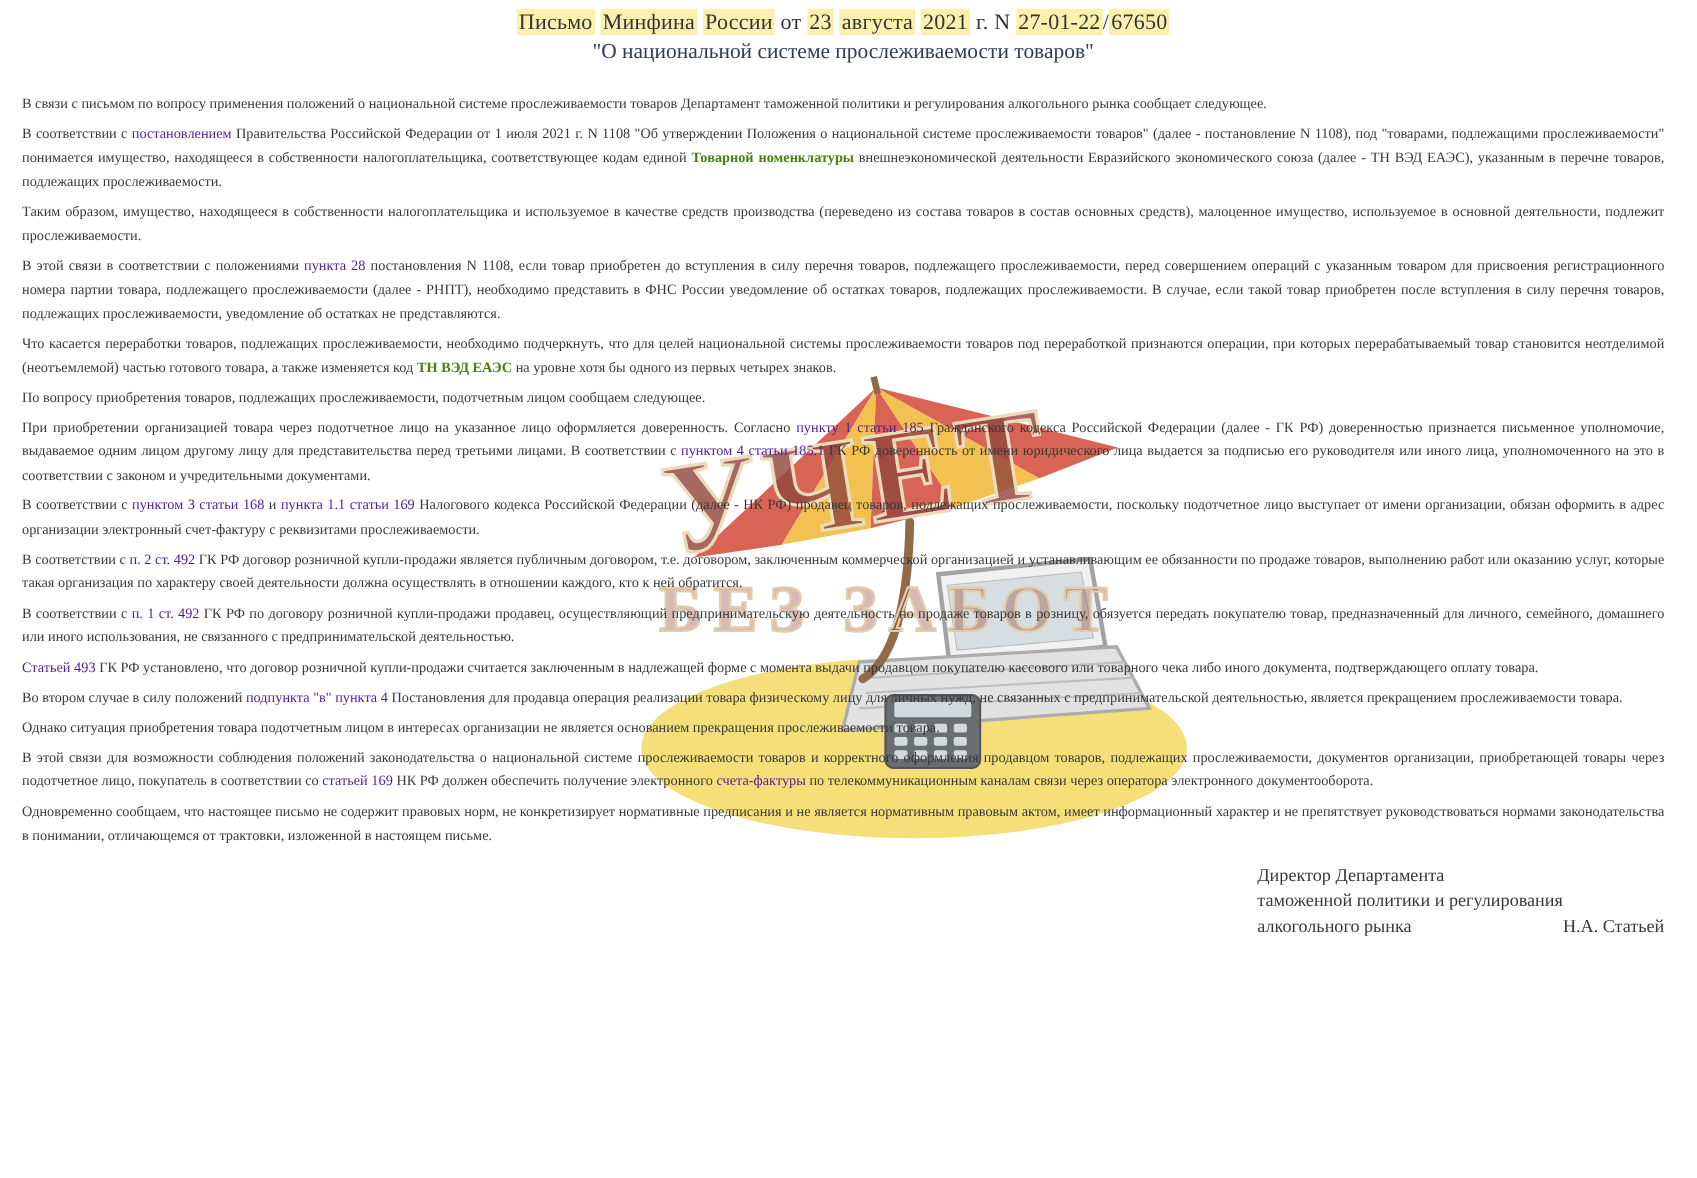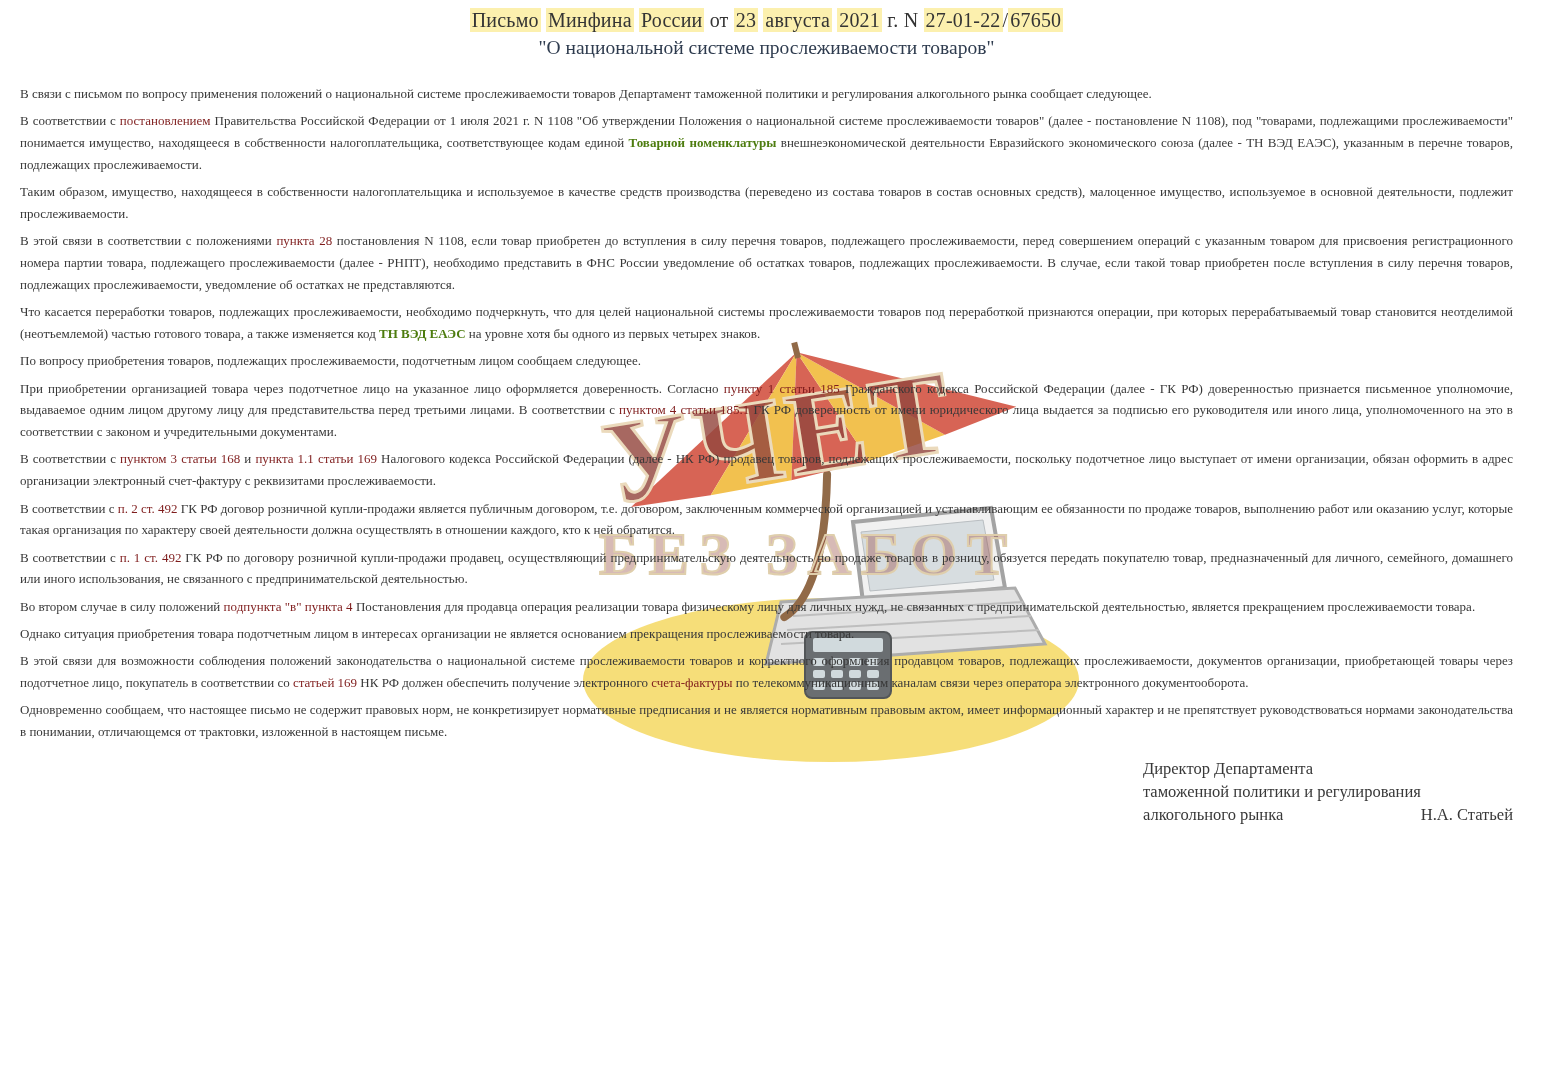--- a/index.html
+++ b/index.html
@@ -19,21 +19,21 @@
   .title .hl { background:#fcf0ae; padding:1px 2px; }
   .subtitle {
     text-align:center; font-size:19.5px; font-weight:normal; color:#2e3b4e;
     margin:0; line-height:27px;
   }
   .doc-body {
     margin-top:22px; font-size:13px; line-height:21.8px; color:#383838;
     text-align:justify;
   }
   .doc-body p { margin:5.5px 0; }
-  a.link { color:#7f1d1d; text-decoration:none; cursor:pointer;margin-top:28px; }
+  a.link { color:#4c1d95; text-decoration:none; cursor:pointer;margin-top:28px; }
   a.red  { color:#4d7c0f; text-decoration:none; cursor:pointer;font-weight:bold; }
   .signature {
     display:flex; justify-content:flex-end; align-items:flex-end;
     margin-top:14px; font-size:16.5px; line-height:23px; color:#383838;
   }
   .sig-right { text-align:right; }
 </style>
 </head>
 <body>
 
@@ -93,20 +93,21 @@
         <p><span>В связи с письмом по вопросу применения положений о национальной системе прослеживаемости товаров Департамент таможенной политики и регулирования алкогольного рынка сообщает следующее.</span></p>
         <p><span>В соответствии с </span><a class="link">постановлением</a><span> Правительства Российской Федерации от 1 июля 2021 г. N 1108 "Об утверждении Положения о национальной системе прослеживаемости товаров" (далее - постановление N 1108), под "товарами, подлежащими прослеживаемости" понимается имущество, находящееся в собственности налогоплательщика, соответствующее кодам единой </span><a class="red">Товарной номенклатуры</a><span> внешнеэкономической деятельности Евразийского экономического союза (далее - ТН ВЭД ЕАЭС), указанным в перечне товаров, подлежащих прослеживаемости.</span></p>
         <p><span>Таким образом, имущество, находящееся в собственности налогоплательщика и используемое в качестве средств производства (переведено из состава товаров в состав основных средств), малоценное имущество, используемое в основной деятельности, подлежит прослеживаемости.</span></p>
         <p><span>В этой связи в соответствии с положениями </span><a class="link">пункта 28</a><span> постановления N 1108, если товар приобретен до вступления в силу перечня товаров, подлежащего прослеживаемости, перед совершением операций с указанным товаром для присвоения регистрационного номера партии товара, подлежащего прослеживаемости (далее - РНПТ), необходимо представить в ФНС России уведомление об остатках товаров, подлежащих прослеживаемости. В случае, если такой товар приобретен после вступления в силу перечня товаров, подлежащих прослеживаемости, уведомление об остатках не представляются.</span></p>
         <p><span>Что касается переработки товаров, подлежащих прослеживаемости, необходимо подчеркнуть, что для целей национальной системы прослеживаемости товаров под переработкой признаются операции, при которых перерабатываемый товар становится неотделимой (неотъемлемой) частью готового товара, а также изменяется код </span><a class="red">ТН ВЭД ЕАЭС</a><span> на уровне хотя бы одного из первых четырех знаков.</span></p>
         <p><span>По вопросу приобретения товаров, подлежащих прослеживаемости, подотчетным лицом сообщаем следующее.</span></p>
         <p><span>При приобретении организацией товара через подотчетное лицо на указанное лицо оформляется доверенность. Согласно </span><a class="link">пункту 1 статьи 185</a><span> Гражданского кодекса Российской Федерации (далее - ГК РФ) доверенностью признается письменное уполномочие, выдаваемое одним лицом другому лицу для представительства перед третьими лицами. В соответствии с </span><a class="link">пунктом 4 статьи 185.1</a><span> ГК РФ доверенность от имени юридического лица выдается за подписью его руководителя или иного лица, уполномоченного на это в соответствии с законом и учредительными документами.</span></p>
         <p><span>В соответствии с </span><a class="link">пунктом 3 статьи 168</a><span> и </span><a class="link">пункта 1.1 статьи 169</a><span> Налогового кодекса Российской Федерации (далее - НК РФ) продавец товаров, подлежащих прослеживаемости, поскольку подотчетное лицо выступает от имени организации, обязан оформить в адрес организации электронный счет-фактуру с реквизитами прослеживаемости.</span></p>
         <p><span>В соответствии с </span><a class="link">п. 2 ст. 492</a><span> ГК РФ договор розничной купли-продажи является публичным договором, т.е. договором, заключенным коммерческой организацией и устанавливающим ее обязанности по продаже товаров, выполнению работ или оказанию услуг, которые такая организация по характеру своей деятельности должна осуществлять в отношении каждого, кто к ней обратится.</span></p>
         <p><span>В соответствии с </span><a class="link">п. 1 ст. 492</a><span> ГК РФ по договору розничной купли-продажи продавец, осуществляющий предпринимательскую деятельность по продаже товаров в розницу, обязуется передать покупателю товар, предназначенный для личного, семейного, домашнего или иного использования, не связанного с предпринимательской деятельностью.</span></p>
+        <p><a class="link">Статьей 493</a><span> ГК РФ установлено, что договор розничной купли-продажи считается заключенным в надлежащей форме с момента выдачи продавцом покупателю кассового или товарного чека либо иного документа, подтверждающего оплату товара.</span></p>
         <p><span>Во втором случае в силу положений </span><a class="link">подпункта "в" пункта 4</a><span> Постановления для продавца операция реализации товара физическому лицу для личных нужд, не связанных с предпринимательской деятельностью, является прекращением прослеживаемости товара.</span></p>
         <p><span>Однако ситуация приобретения товара подотчетным лицом в интересах организации не является основанием прекращения прослеживаемости товара.</span></p>
         <p><span>В этой связи для возможности соблюдения положений законодательства о национальной системе прослеживаемости товаров и корректного оформления продавцом товаров, подлежащих прослеживаемости, документов организации, приобретающей товары через подотчетное лицо, покупатель в соответствии со </span><a class="link">статьей 169</a><span> НК РФ должен обеспечить получение электронного </span><a class="link">счета-фактуры</a><span> по телекоммуникационным каналам связи через оператора электронного документооборота.</span></p>
         <p><span>Одновременно сообщаем, что настоящее письмо не содержит правовых норм, не конкретизирует нормативные предписания и не является нормативным правовым актом, имеет информационный характер и не препятствует руководствоваться нормами законодательства в понимании, отличающемся от трактовки, изложенной в настоящем письме.</span></p>
       </div>
 
     <div class="signature">
       <div id="sig-left">
           <div>Директор Департамента</div>
           <div>таможенной политики и регулирования</div>

